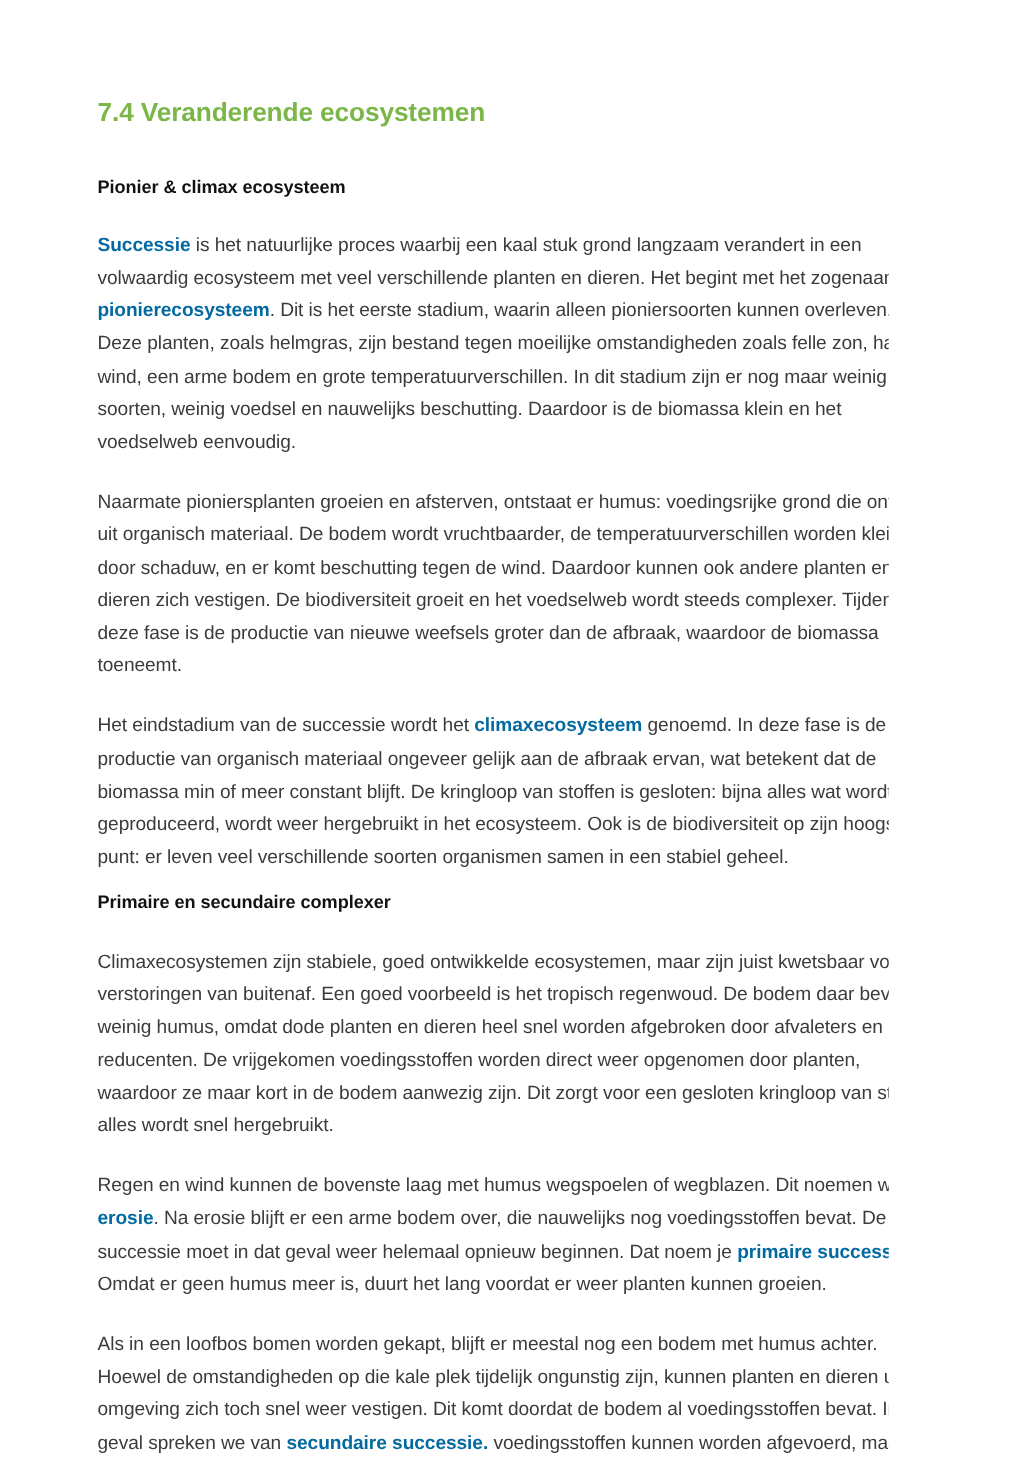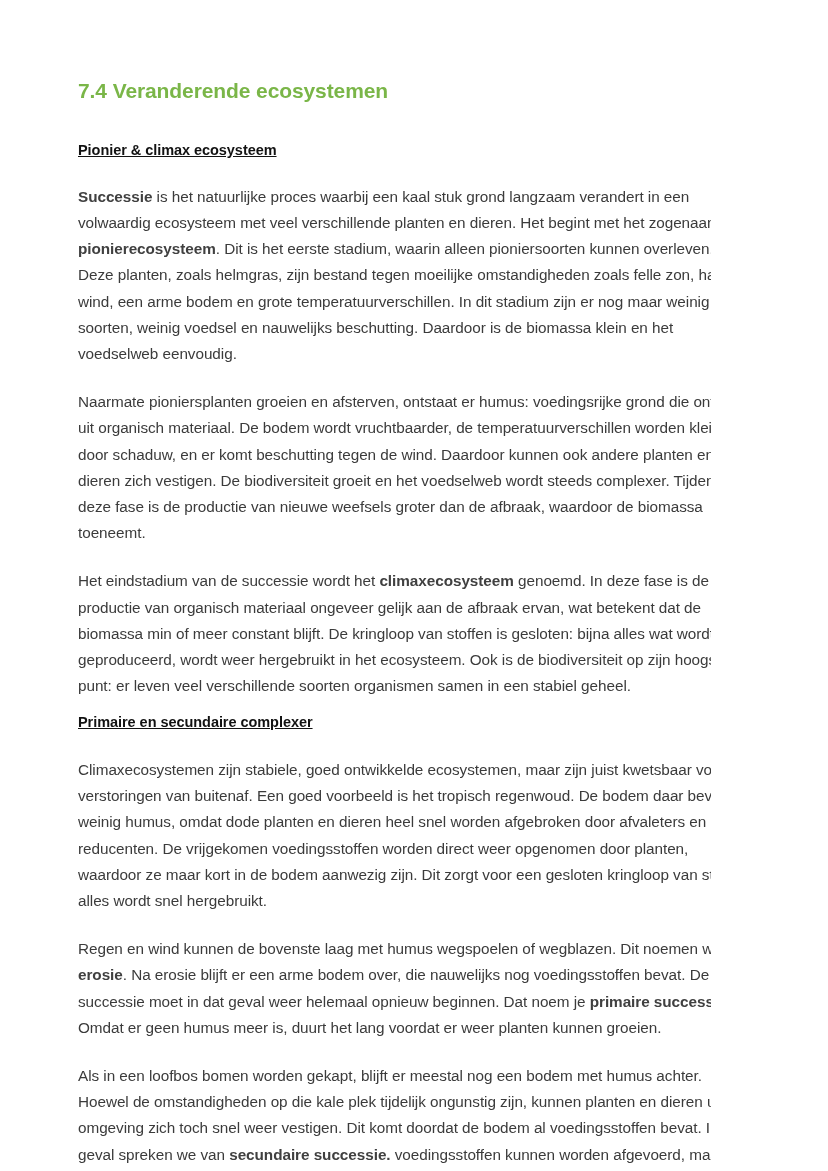--- a/index.html
+++ b/index.html
@@ -37,21 +37,20 @@
     margin: 0 0 38px 0;
     padding: 0;
   }
   .section-heading {
     font-size: 14.5px;
     font-weight: bold;
     color: #121212;
     line-height: 1.35;
     margin: 0 0 23px 0;
     letter-spacing: -0.05px;
-    text-decoration: underline;
   }
   .section-heading.secondary {
     margin-top: 0;
     margin-bottom: 24px;
   }
   p.body-text {
     font-size: 15.3px;
     line-height: 26.2px;
     color: #3b3b3b;
     margin: 0 0 22px 0;
@@ -59,21 +58,21 @@
     letter-spacing: -0.05px;
   }
   p.body-text:last-child {
     margin-bottom: 0;
   }
   .spacer-before-heading {
     height: 14px;
   }
   b, strong {
     font-weight: bold;
-    color: #404040;
+    color: #0369a1;
   }
   .block {
     margin: 0;
     padding: 0;
   }
 </style>
 </head>
 <body>
 
 <div class="page">

